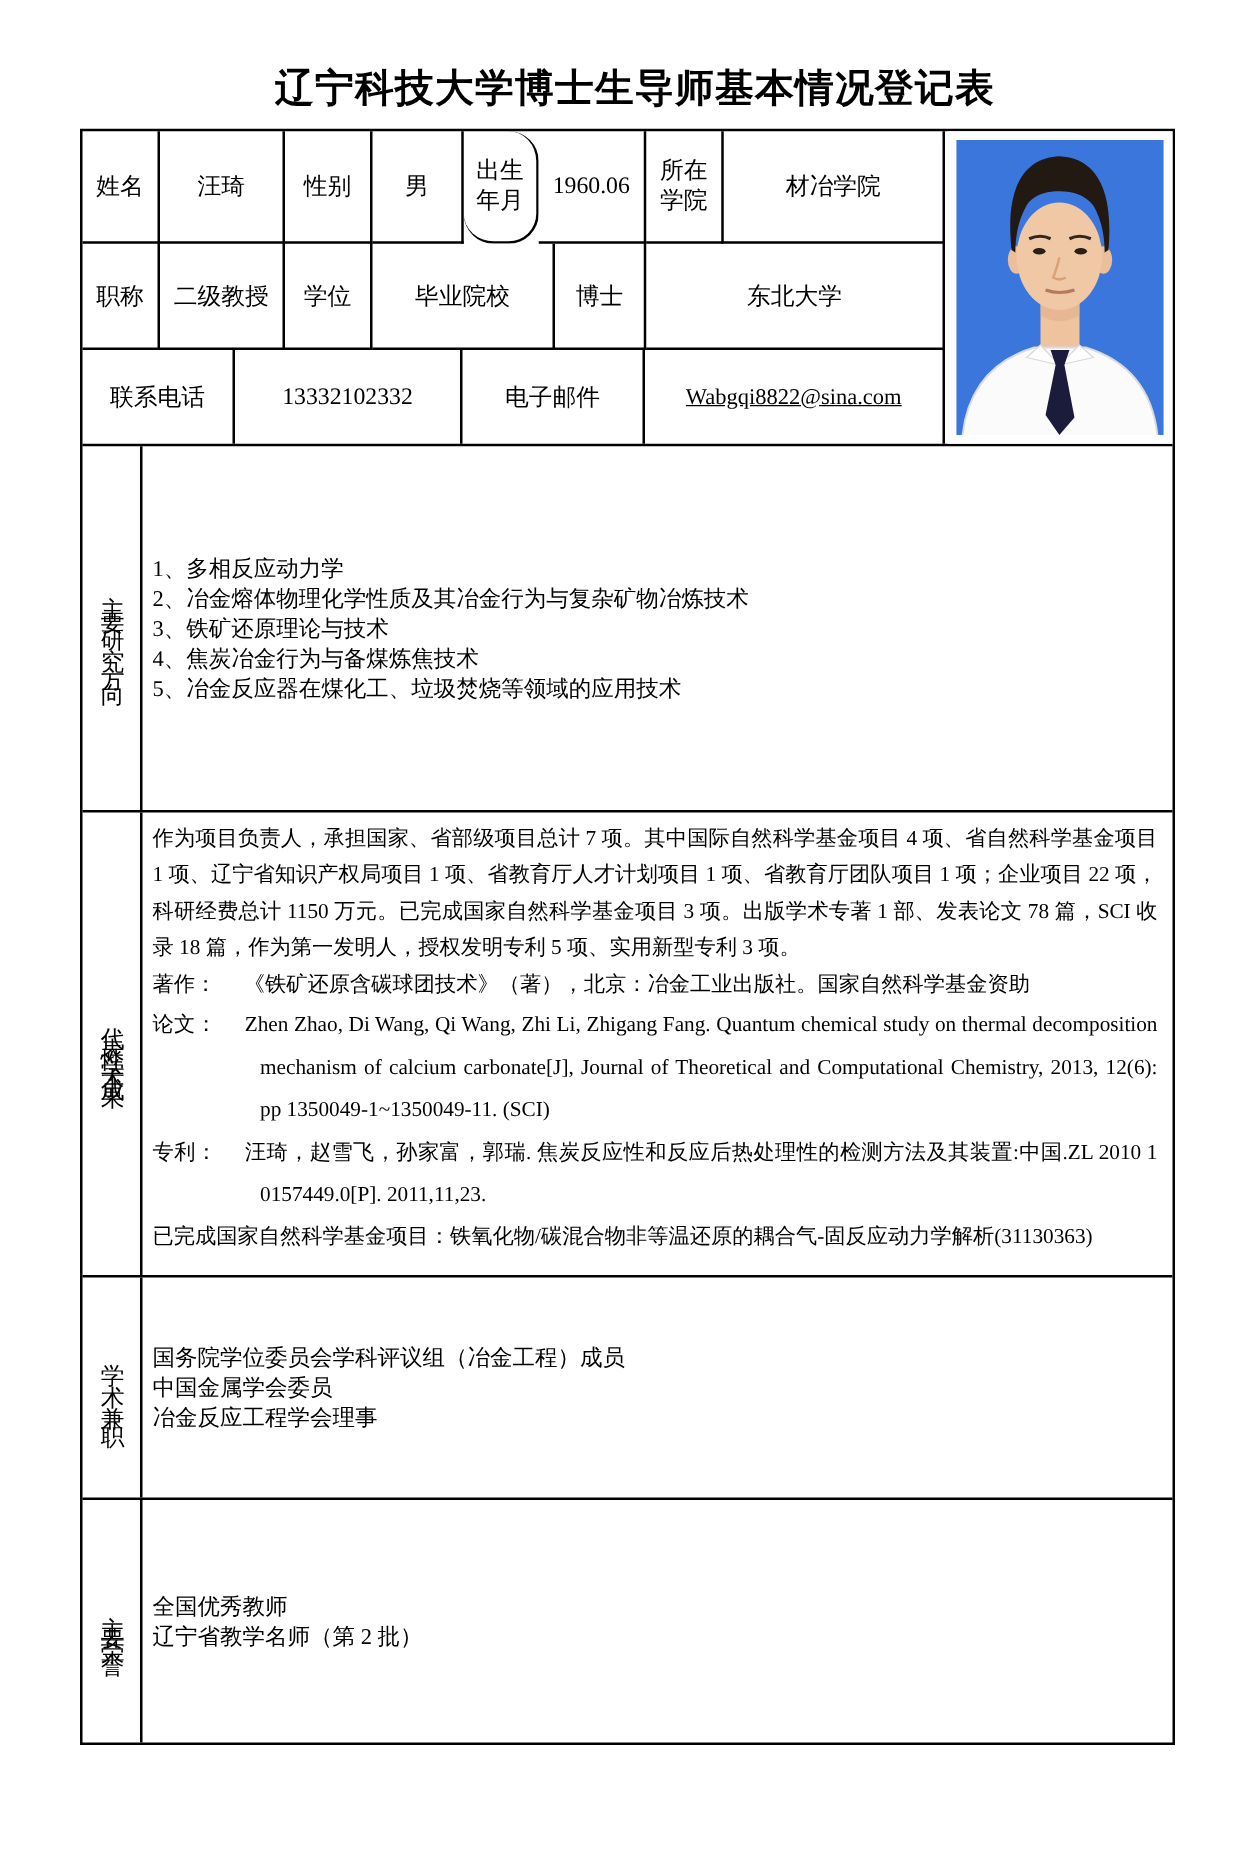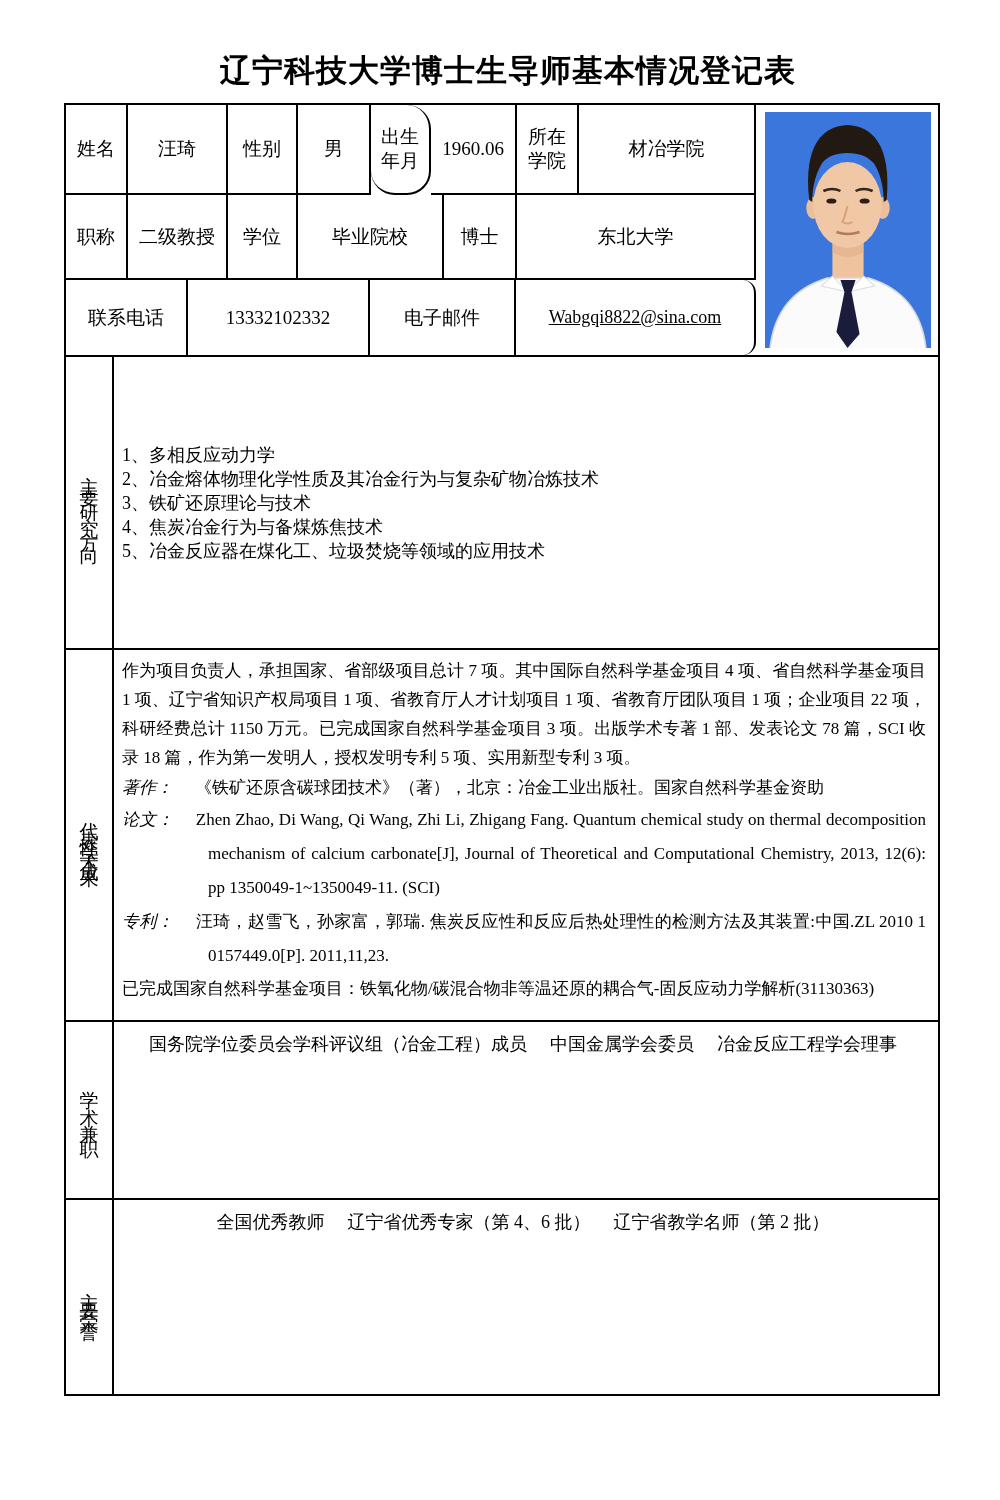--- a/index.html
+++ b/index.html
@@ -39,21 +39,21 @@
     display:flex; align-items:center; justify-content:center;
     text-align:center;
     font-size:19px;
     overflow:hidden;
   }
   .irow.r3 .cell { border-bottom:none; }
   .wrap2 { width:44px; word-break:break-all; line-height:24px; }
   .w62{width:62px;} .w100{width:100px;} .w70{width:70px;font-family:Liberation Mono, monospace;} .w73{width:73px;}
   .w60{width:60px;border-radius:24px;} .w86{width:86px;} .w177{width:177px;}
   .w146{width:146px;} .w239{width:239px;}
-  .w122{width:122px;} .w182{width:182px;} .w240{width:240px;border-radius:13px;}
+  .w122{width:122px;} .w182{width:182px;} .w240{width:240px;}
   .email-val { text-decoration:underline; font-size:18px; }
   .photo-cell {
     flex:1;
     display:flex; align-items:center; justify-content:center;
     padding:7px;
     background:#fff;
   }
   .photo-cell svg { width:166px; height:236px; display:block; }
   
   .section { display:flex; border-top:2px solid #000; }
@@ -72,30 +72,30 @@
   .sec-research .content {
     flex:1; display:flex; flex-direction:column; justify-content:center;
     padding:10px 14px 10px 8px;
   }
   .research-item { font-size:18px; line-height:24px; }
   .sec-achv { height:372px; }
   .sec-achv .v-label span { letter-spacing:8px; }
   .sec-achv .content { flex:1; padding:6px 12px 4px 8px; font-size:17px; }
   .achv-summary { text-align:justify; line-height:29px; }
   .achv-entry { text-align:justify; line-height:34px; padding-left:86px; text-indent:-86px; }
-  .achv-entry .elabel { padding-right:22px;font-style:italic; }
+  .achv-entry .elabel { padding-right:22px; }
   .achv-entry.book { line-height:31px; }
   .achv-foot { line-height:32px; }
   .sec-positions { height:178px; }
   .sec-positions .v-label span { letter-spacing:17px; }
   .sec-honors { height:196px; }
   .sec-honors .v-label span { letter-spacing:10px; }
   .simple-list {
-    flex:1; display:flex; flex-direction:row; justify-content:center;
-    gap:23px; padding:10px 14px 10px 8px;
+    flex:1; display:flex; flex-direction:column; justify-content:center;
+    padding:10px 14px 10px 8px;
   }
   .simple-item { font-size:18px; line-height:24px; }
 </style>
 </head>
 <body>
 
 <div class="page">
 
   <div class="doc-title">辽宁科技大学博士生导师基本情况登记表</div>
 
@@ -211,19 +211,18 @@
         <div class="simple-item">冶金反应工程学会理事</div>
       </div>
     </div>
 
     <div class="section sec-honors">
       <div class="v-label">
           <span>主要荣誉</span>
         </div>
       <div class="simple-list">
         <div class="simple-item">全国优秀教师</div>
-        <div class="simple-item">辽宁省优秀专家（第 4、6 批）</div>
         <div class="simple-item">辽宁省教学名师（第 2 批）</div>
       </div>
     </div>
 
   </div>
 </div>
 
 </body></html>

